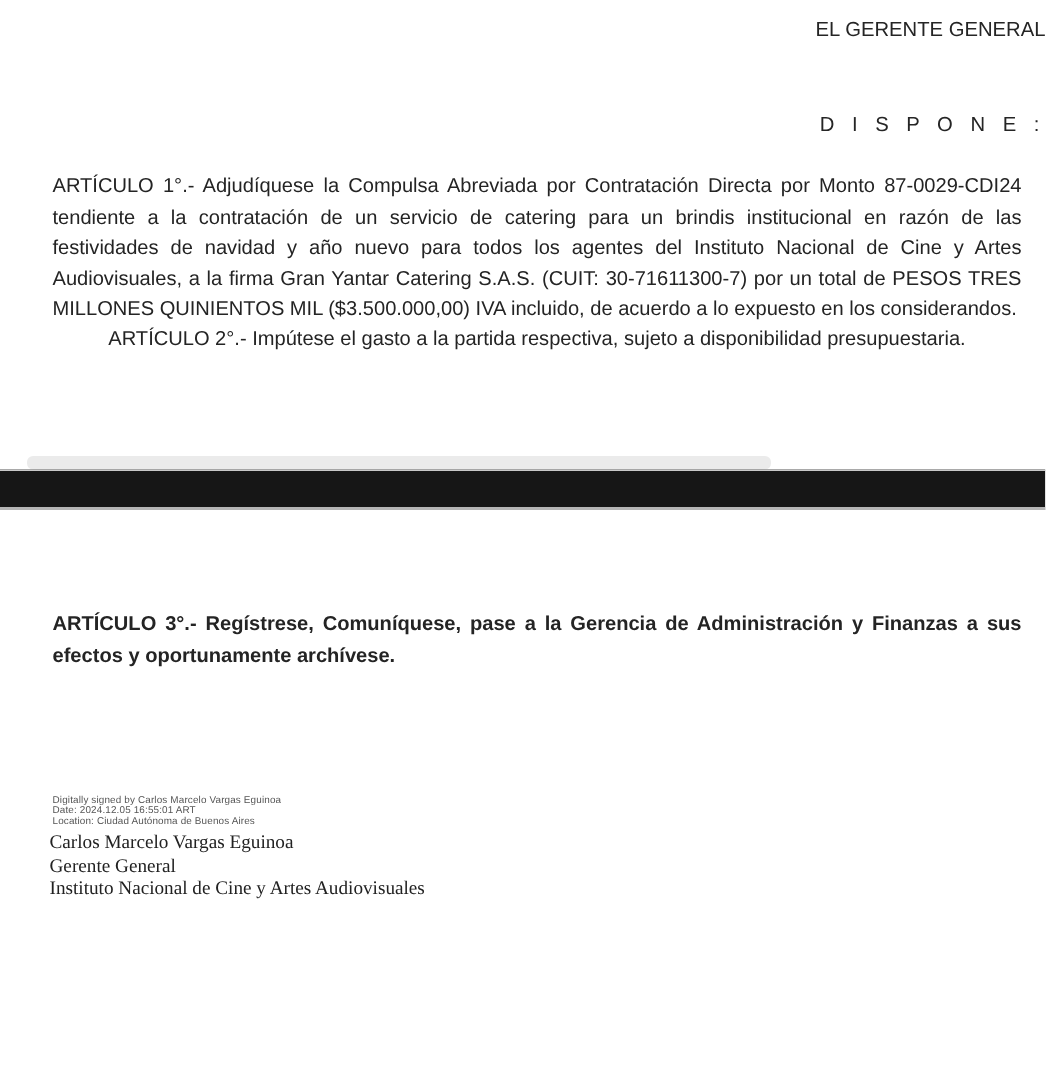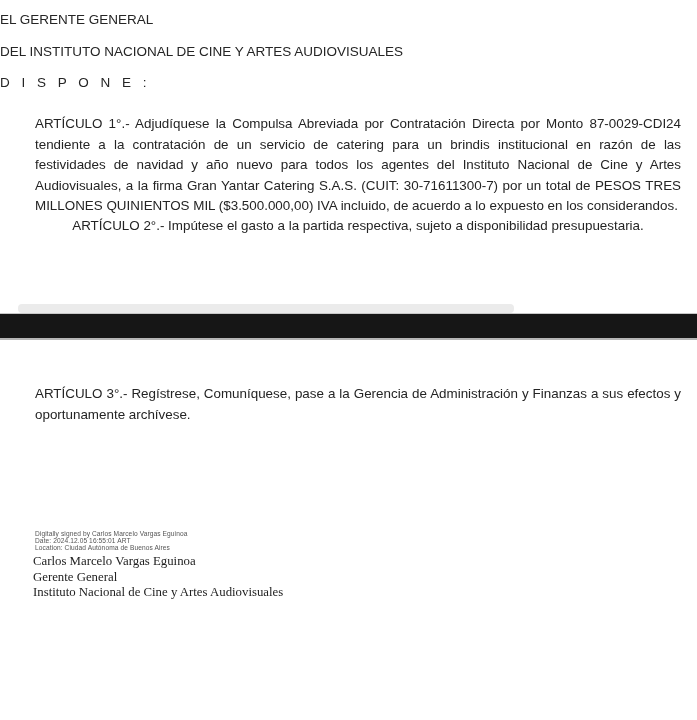--- a/index.html
+++ b/index.html
@@ -13,42 +13,42 @@
     height: 720px;
     background: #ffffff;
     overflow: hidden;
     font-family: "Liberation Sans", sans-serif;
     color: #1f1f1f;
   }
   .center-line {
     position: absolute;
     left: 0;
     width: 100%;
-    text-align: left;
+    text-align: right;
     font-size: 13.5px;
     font-weight: 400;
     color: #252525;
     white-space: nowrap;
   }
   .hdr-1 { top: 12px; }
   .hdr-2 { top: 44px; }
   .hdr-3 { top: 75px; letter-spacing: 4px; }
   .body-par {
     position: absolute;
     left: 25px;
     width: 646px;
     font-size: 13.4px;
     line-height: 20.5px;
     text-align: justify;
     color: #242424;
     margin: 10px;
   }
   .par-art1 { top: 104px; }
   .par-art2 { top: 206px; text-align: center; }
-  .par-art3 { top: 374px; }
+  .par-art3 { top: 396px; font-weight: bold; }
   .smudge {
     position: absolute;
     left: 18px;
     top: 304px;
     width: 496px;
     height: 9px;
     background: #ebebeb;
     border-radius: 4px;
     filter: blur(0.5px);
   }
@@ -83,21 +83,20 @@
   }
   .sig-identity div { margin: 0; }
 </style>
 </head>
 <body>
 
 <div class="page">
 
   <div class="center-line hdr-1">EL GERENTE GENERAL</div>
 
-  <div class="center-line hdr-2">DEL INSTITUTO NACIONAL DE CINE Y ARTES AUDIOVISUALES</div>
 
   <div class="center-line hdr-3">D I S P O N E :</div>
 
   <p class="body-par par-art1">ARTÍCULO 1°.- Adjudíquese la Compulsa Abreviada por Contratación Directa por Monto 87-0029-CDI24 tendiente a la contratación de un servicio de catering para un brindis institucional en razón de las festividades de navidad y año nuevo para todos los agentes del Instituto Nacional de Cine y Artes Audiovisuales, a la firma Gran Yantar Catering S.A.S. (CUIT: 30-71611300-7) por un total de PESOS TRES MILLONES QUINIENTOS MIL ($3.500.000,00) IVA incluido, de acuerdo a lo expuesto en los considerandos.</p>
 
   <p class="body-par par-art2">ARTÍCULO 2°.- Impútese el gasto a la partida respectiva, sujeto a disponibilidad presupuestaria.</p>
 
   <div class="smudge"></div>
 
   <div class="redaction-bar" style="background: rgb(22, 22, 22);"></div>

